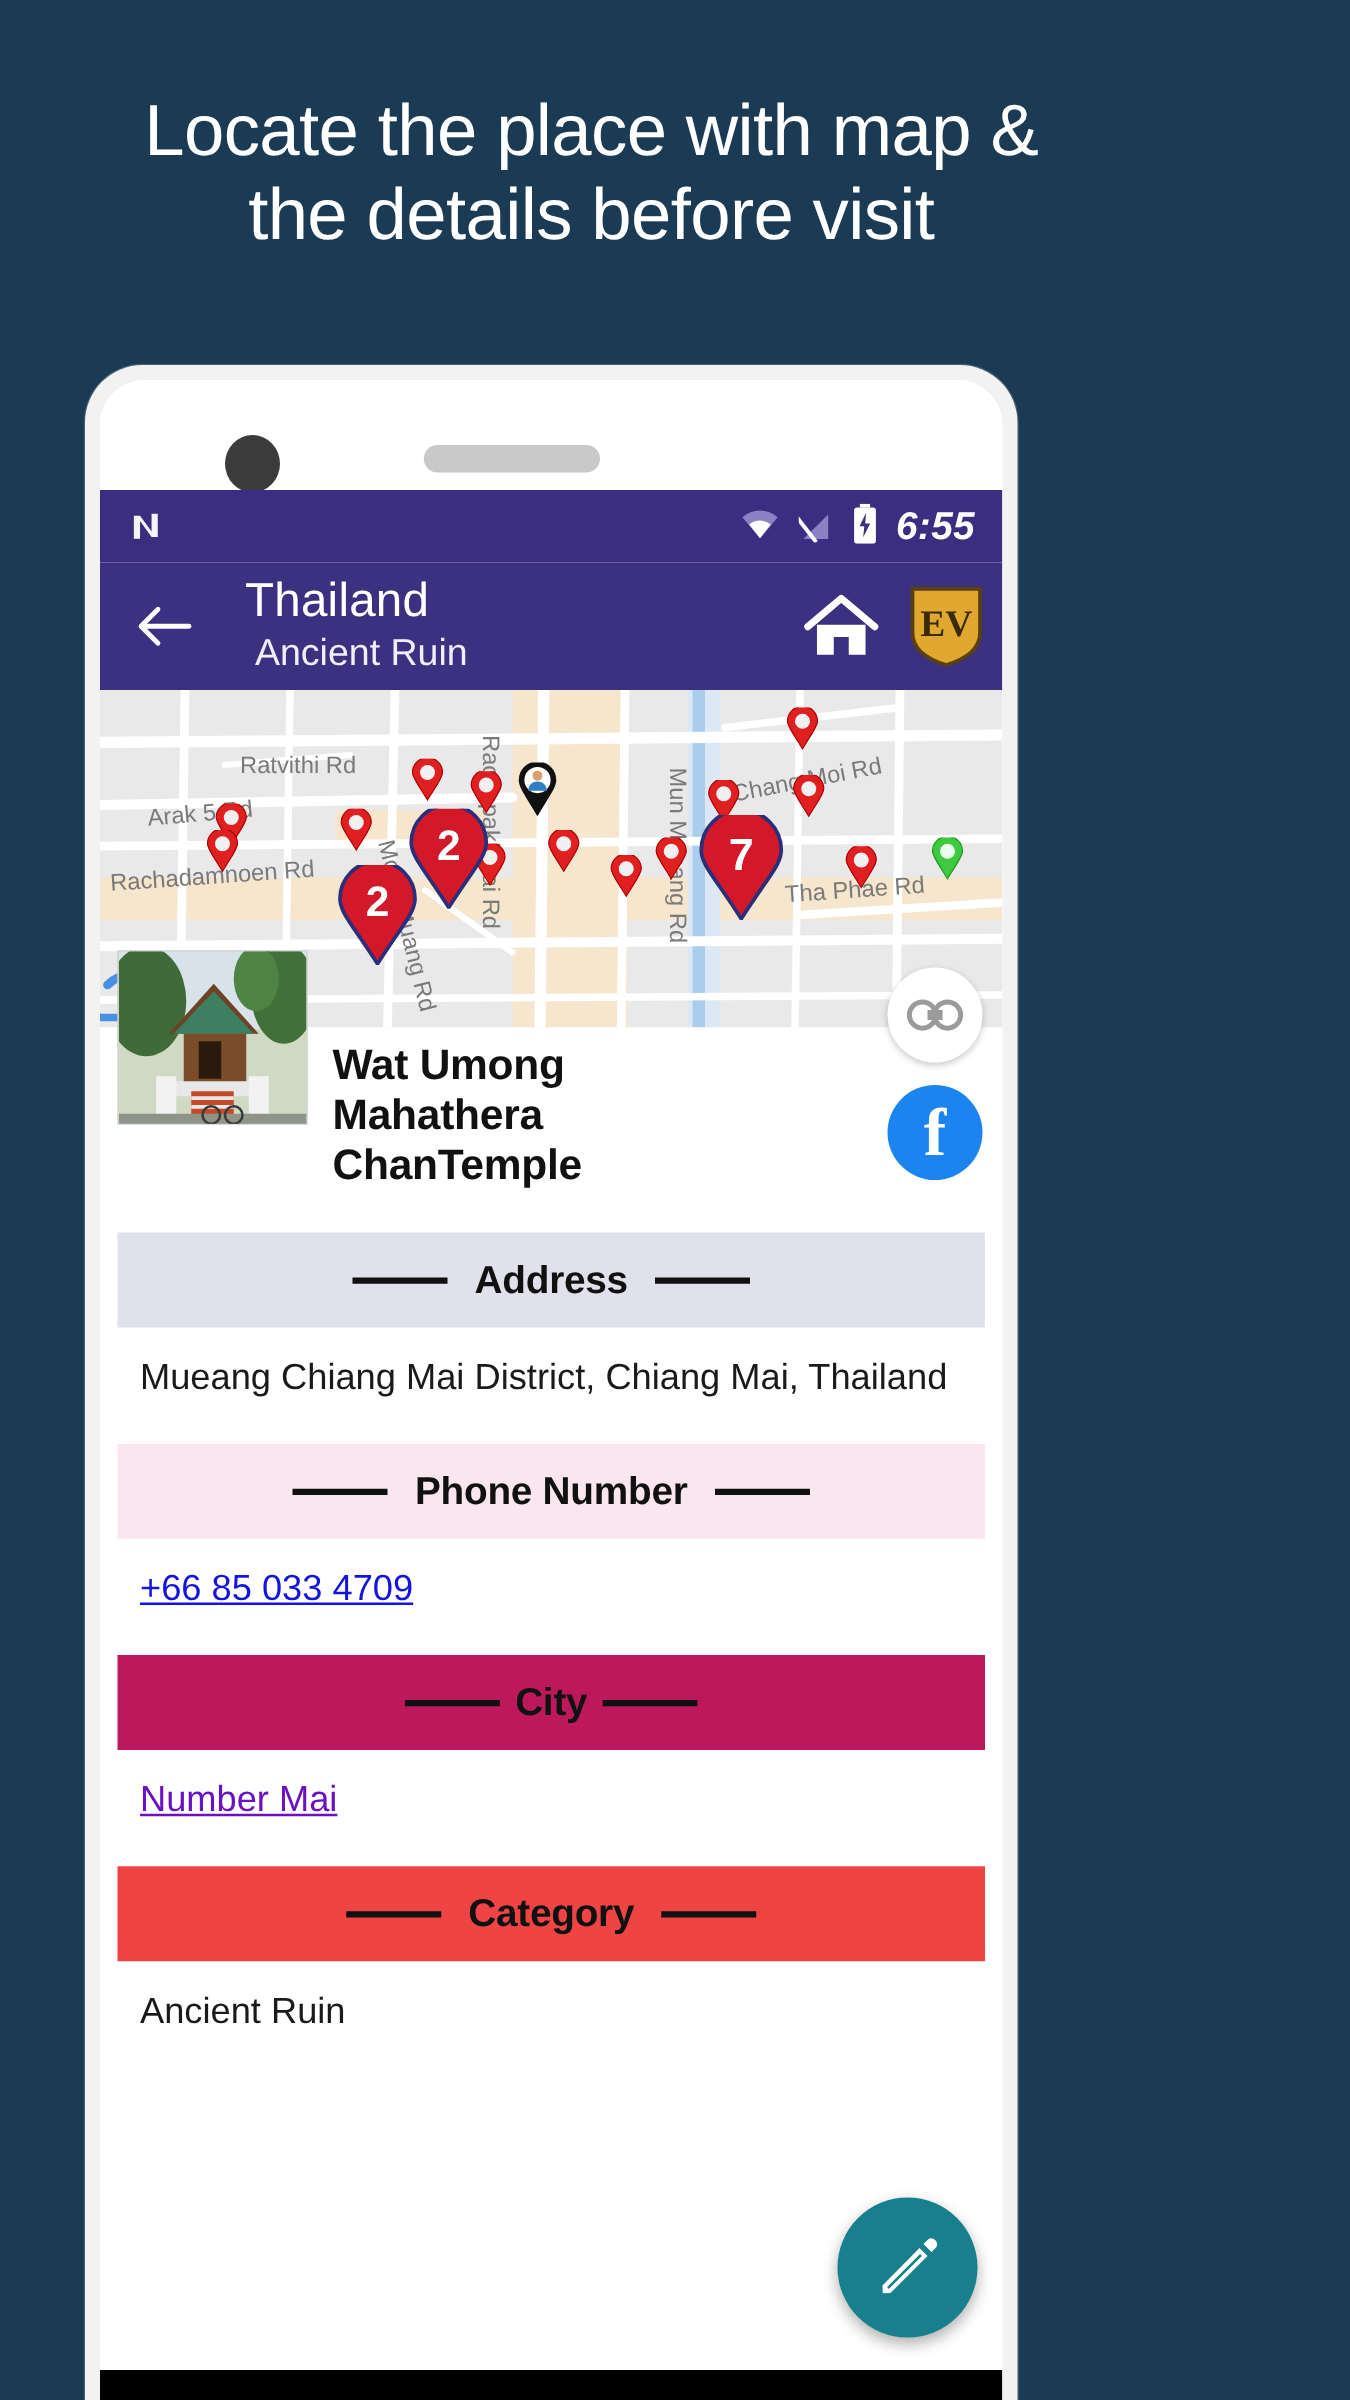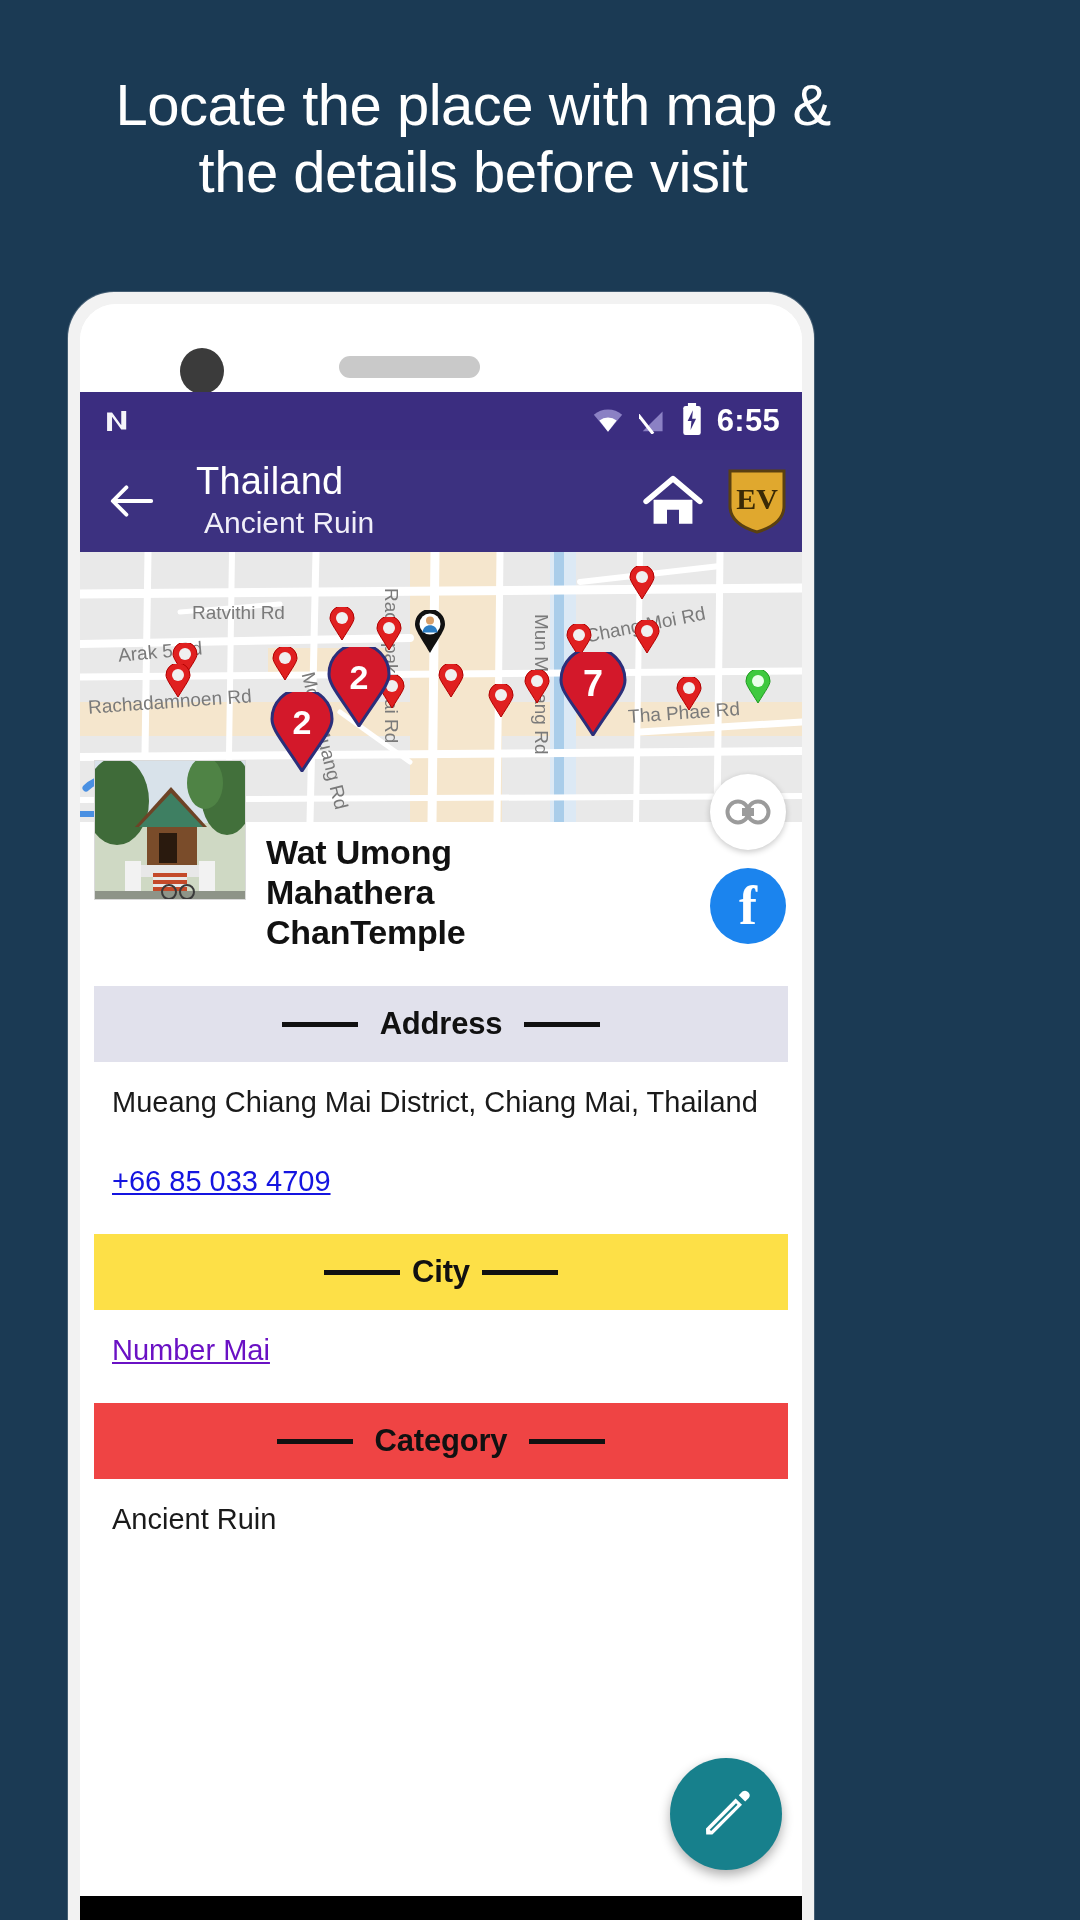--- a/index.html
+++ b/index.html
@@ -81,20 +81,21 @@
     color:#ffffff;
   }
   .n-logo { width:34px; height:34px; position:relative; }
   .sb-spacer { flex:1; }
   .sb-icons { display:flex; align-items:center; gap:14px; }
   .sb-time {
     font-size:31px;
     font-weight:700;
     letter-spacing:0.3px;
     margin-left:14px;
+    font-style:italic;
   }
 
   
   .appbar {
     height:102px;
     background:#3c3180;
     display:flex;
     align-items:center;
     padding:0 14px 0 16px;
     position:relative;
@@ -244,21 +245,21 @@
   .sec-value.link-blue {
     color:#1414e0;
     text-decoration:underline;
   }
   .sec-value.link-purple {
     color:#6a11c4;
     text-decoration:underline;
   }
   .bg-address  { background:#e1e1ec; }
   .bg-phone    { background:#f9e6ef; }
-  .bg-city     { background:#fde047;gap:12px; }
+  .bg-city     { background:#be185d;gap:12px; }
   .bg-category { background:#ef4444; }
 
   
   .fab {
     position:absolute;
     right:20px; bottom:62px;
     width:112px; height:112px;
     border-radius:50%;
     background:#17808c;
     display:flex; align-items:center; justify-content:center;
@@ -553,20 +554,25 @@
 
       <div class="details">
 
         <div class="sec-header bg-address">
           <span class="rule"></span>
           <span class="label">Address</span>
           <span class="rule"></span>
         </div>
         <div class="sec-value">Mueang Chiang Mai District, Chiang Mai, Thailand</div>
 
+        <div class="sec-header bg-phone">
+          <span class="rule"></span>
+          <span class="label">Phone Number</span>
+          <span class="rule"></span>
+        </div>
         <div class="sec-value link-blue" style="display:inline-block;">+66 85 033 4709</div>
 
         <div class="sec-header bg-city">
           <span class="rule"></span>
           <span class="label">City</span>
           <span class="rule"></span>
         </div>
         <div class="sec-value link-purple" style="display:inline-block;">Number Mai</div>
 
         <div class="sec-header bg-category">

